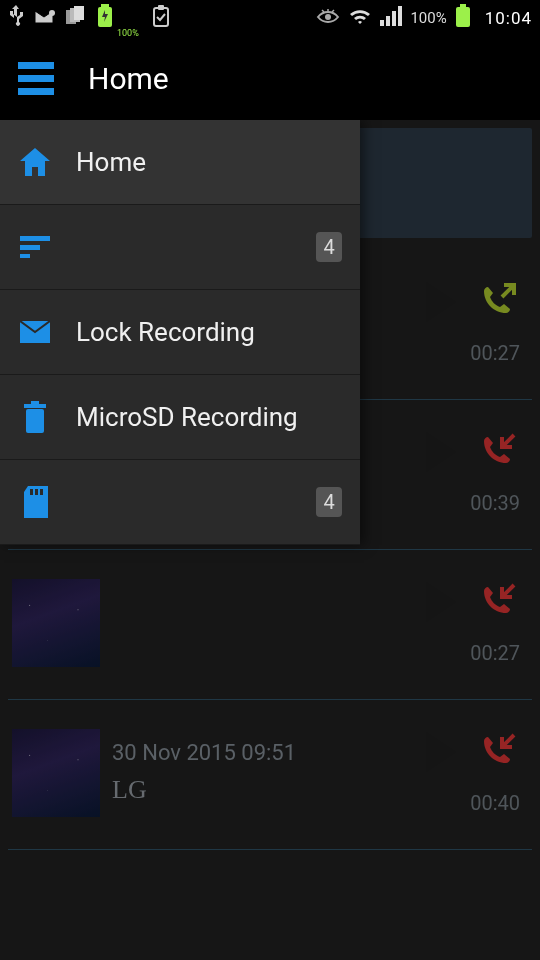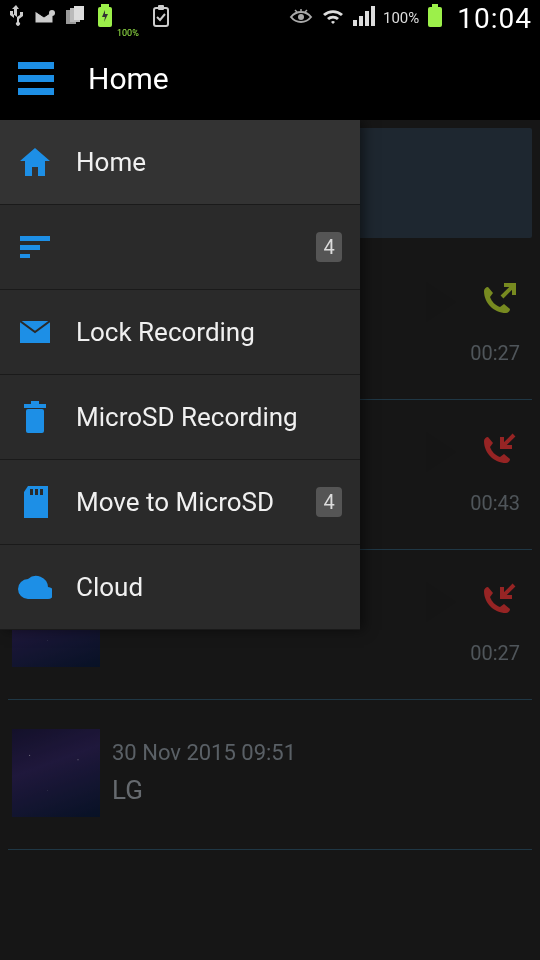--- a/index.html
+++ b/index.html
@@ -9,21 +9,21 @@
     height: 36px;
     background: #000;
     display: flex;
     align-items: center;
     padding: 0 8px;
     font-size: 20px;
     color: #e0e0e0;
   }
   .statusbar .left { display: flex; gap: 10px; align-items: center; }
   .statusbar .right { margin-left: auto; display: flex; gap: 8px; align-items: center; }
-  .statusbar .clock { font-size: 28px; color: #fff; margin-left: 6px; letter-spacing: 1px; }
+  .statusbar .clock { font-size: 17px; color: #fff; margin-left: 6px; letter-spacing: 1px; }
   .bat-label { font-size: 9px; color: #9cf04a; position: relative; top: 8px; left: -2px; }
   
   .appbar {
     height: 84px;
     background: #000;
     display: flex;
     align-items: center;
     padding-left: 12px;
     gap: 28px;
   }
@@ -66,21 +66,21 @@
   }
   .thumb::after{
     content:""; display:block; width:100%; height:100%;
     background: radial-gradient(2px 2px at 20% 30%, #fff8, transparent 50%),
                 radial-gradient(1px 1px at 60% 50%, #fff6, transparent 50%),
                 radial-gradient(1px 1px at 40% 70%, #fff5, transparent 50%),
                 radial-gradient(2px 2px at 75% 35%, #fff7, transparent 50%);
   }
   .rowtext { display: flex; flex-direction: column; gap: 10px; color: #808890; font-size: 22px; }
   .rowtext .date { color: #788088; }
-  .rowtext .name { color: #888e94; font-size: 26px; }
+  .rowtext .name { color: #888e94; font-size: 26px; font-family: Liberation Serif, serif; }
   .rowtext .num { color: #7a8088; }
   .controls { margin-left: auto; display: flex; flex-direction: column; align-items: flex-end; gap: 18px; padding-right: 8px; justify-content: space-between;}
   .controls .icons { display: flex; gap: 22px; align-items: center; }
   .play { width:0;height:0;border-left:30px solid #1c1c1c;border-top:20px solid transparent;border-bottom:20px solid transparent; }
   .dur { color: #6a7278; font-size: 20px; }
   
   
   .drawer {
     position: absolute;
     top: 0; left: 0;
@@ -232,21 +232,21 @@
       <div class="controls">
         <div class="icons">
           <div class="play"></div>
           <span class="call-icn">
             <svg width="42" height="42" viewBox="0 0 42 42">
                 <path d="M10 6c-2 0-4 2-4 4 0 12 10 22 22 22 2 0 4-2 4-4l-6-5-4 3c-5-2-8-5-10-10l3-4z" fill="#c83030"></path>
                 <path d="M36 4L24 16M24 6v10h10" stroke="#c83030" stroke-width="4" fill="none"></path>
               </svg>
           </span>
         </div>
-        <span class="dur">00:43</span>
+        <span class="dur">00:39</span>
       </div>
     </div>
 
     <div class="row">
       <div class="thumb"></div>
       <div class="rowtext">
         <span class="date"></span>
         <span class="name"></span>
         <span class="num"></span>
       </div>
@@ -263,20 +263,32 @@
         <span class="dur">00:27</span>
       </div>
     </div>
 
     <div class="row">
       <div class="thumb"></div>
       <div class="rowtext">
         <span class="date">30 Nov 2015  09:51</span>
         <span class="name">LG</span>
       </div>
+      <div class="controls">
+        <div class="icons">
+          <div class="play"></div>
+          <span class="call-icn">
+            <svg width="42" height="42" viewBox="0 0 42 42">
+                <path d="M10 6c-2 0-4 2-4 4 0 12 10 22 22 22 2 0 4-2 4-4l-6-5-4 3c-5-2-8-5-10-10l3-4z" fill="#c83030"></path>
+                <path d="M36 4L24 16M24 6v10h10" stroke="#c83030" stroke-width="4" fill="none"></path>
+              </svg>
+          </span>
+        </div>
+        <span class="dur">00:40</span>
+      </div>
     </div>
   </div>
 
   <div class="scrim"></div>
 
   <div class="drawer">
     <div class="ditem">
       <span class="dicon">
         <svg width="30" height="28" viewBox="0 0 30 28">
             <path fill="#1d8fe6" d="M15 0L0 13h5v15h7v-9h6v9h7V13h5z"></path>
@@ -315,26 +327,17 @@
     </div>
     <div class="ditem">
       <span class="dicon">
         <svg width="26" height="32" viewBox="0 0 26 32">
             <path d="M6 0h20v32H2V6z" fill="#1d8fe6"></path>
             <rect x="8" y="3" width="3" height="6" fill="#2a2a2a"></rect>
             <rect x="13" y="3" width="3" height="6" fill="#2a2a2a"></rect>
             <rect x="18" y="3" width="3" height="6" fill="#2a2a2a"></rect>
           </svg>
       </span>
-      <span>Move to MicroSD</span>
       <span class="badge">4</span>
     </div>
-    <div class="ditem">
-      <span class="dicon">
-        <svg width="34" height="24" viewBox="0 0 34 24">
-            <path d="M10 24a10 10 0 010-20 12 12 0 0120 8 6 6 0 010 12z" fill="#1d8fe6"></path>
-          </svg>
-      </span>
-      <span>Cloud</span>
-    </div>
   </div>
 
 </div>
 
 </body></html>

